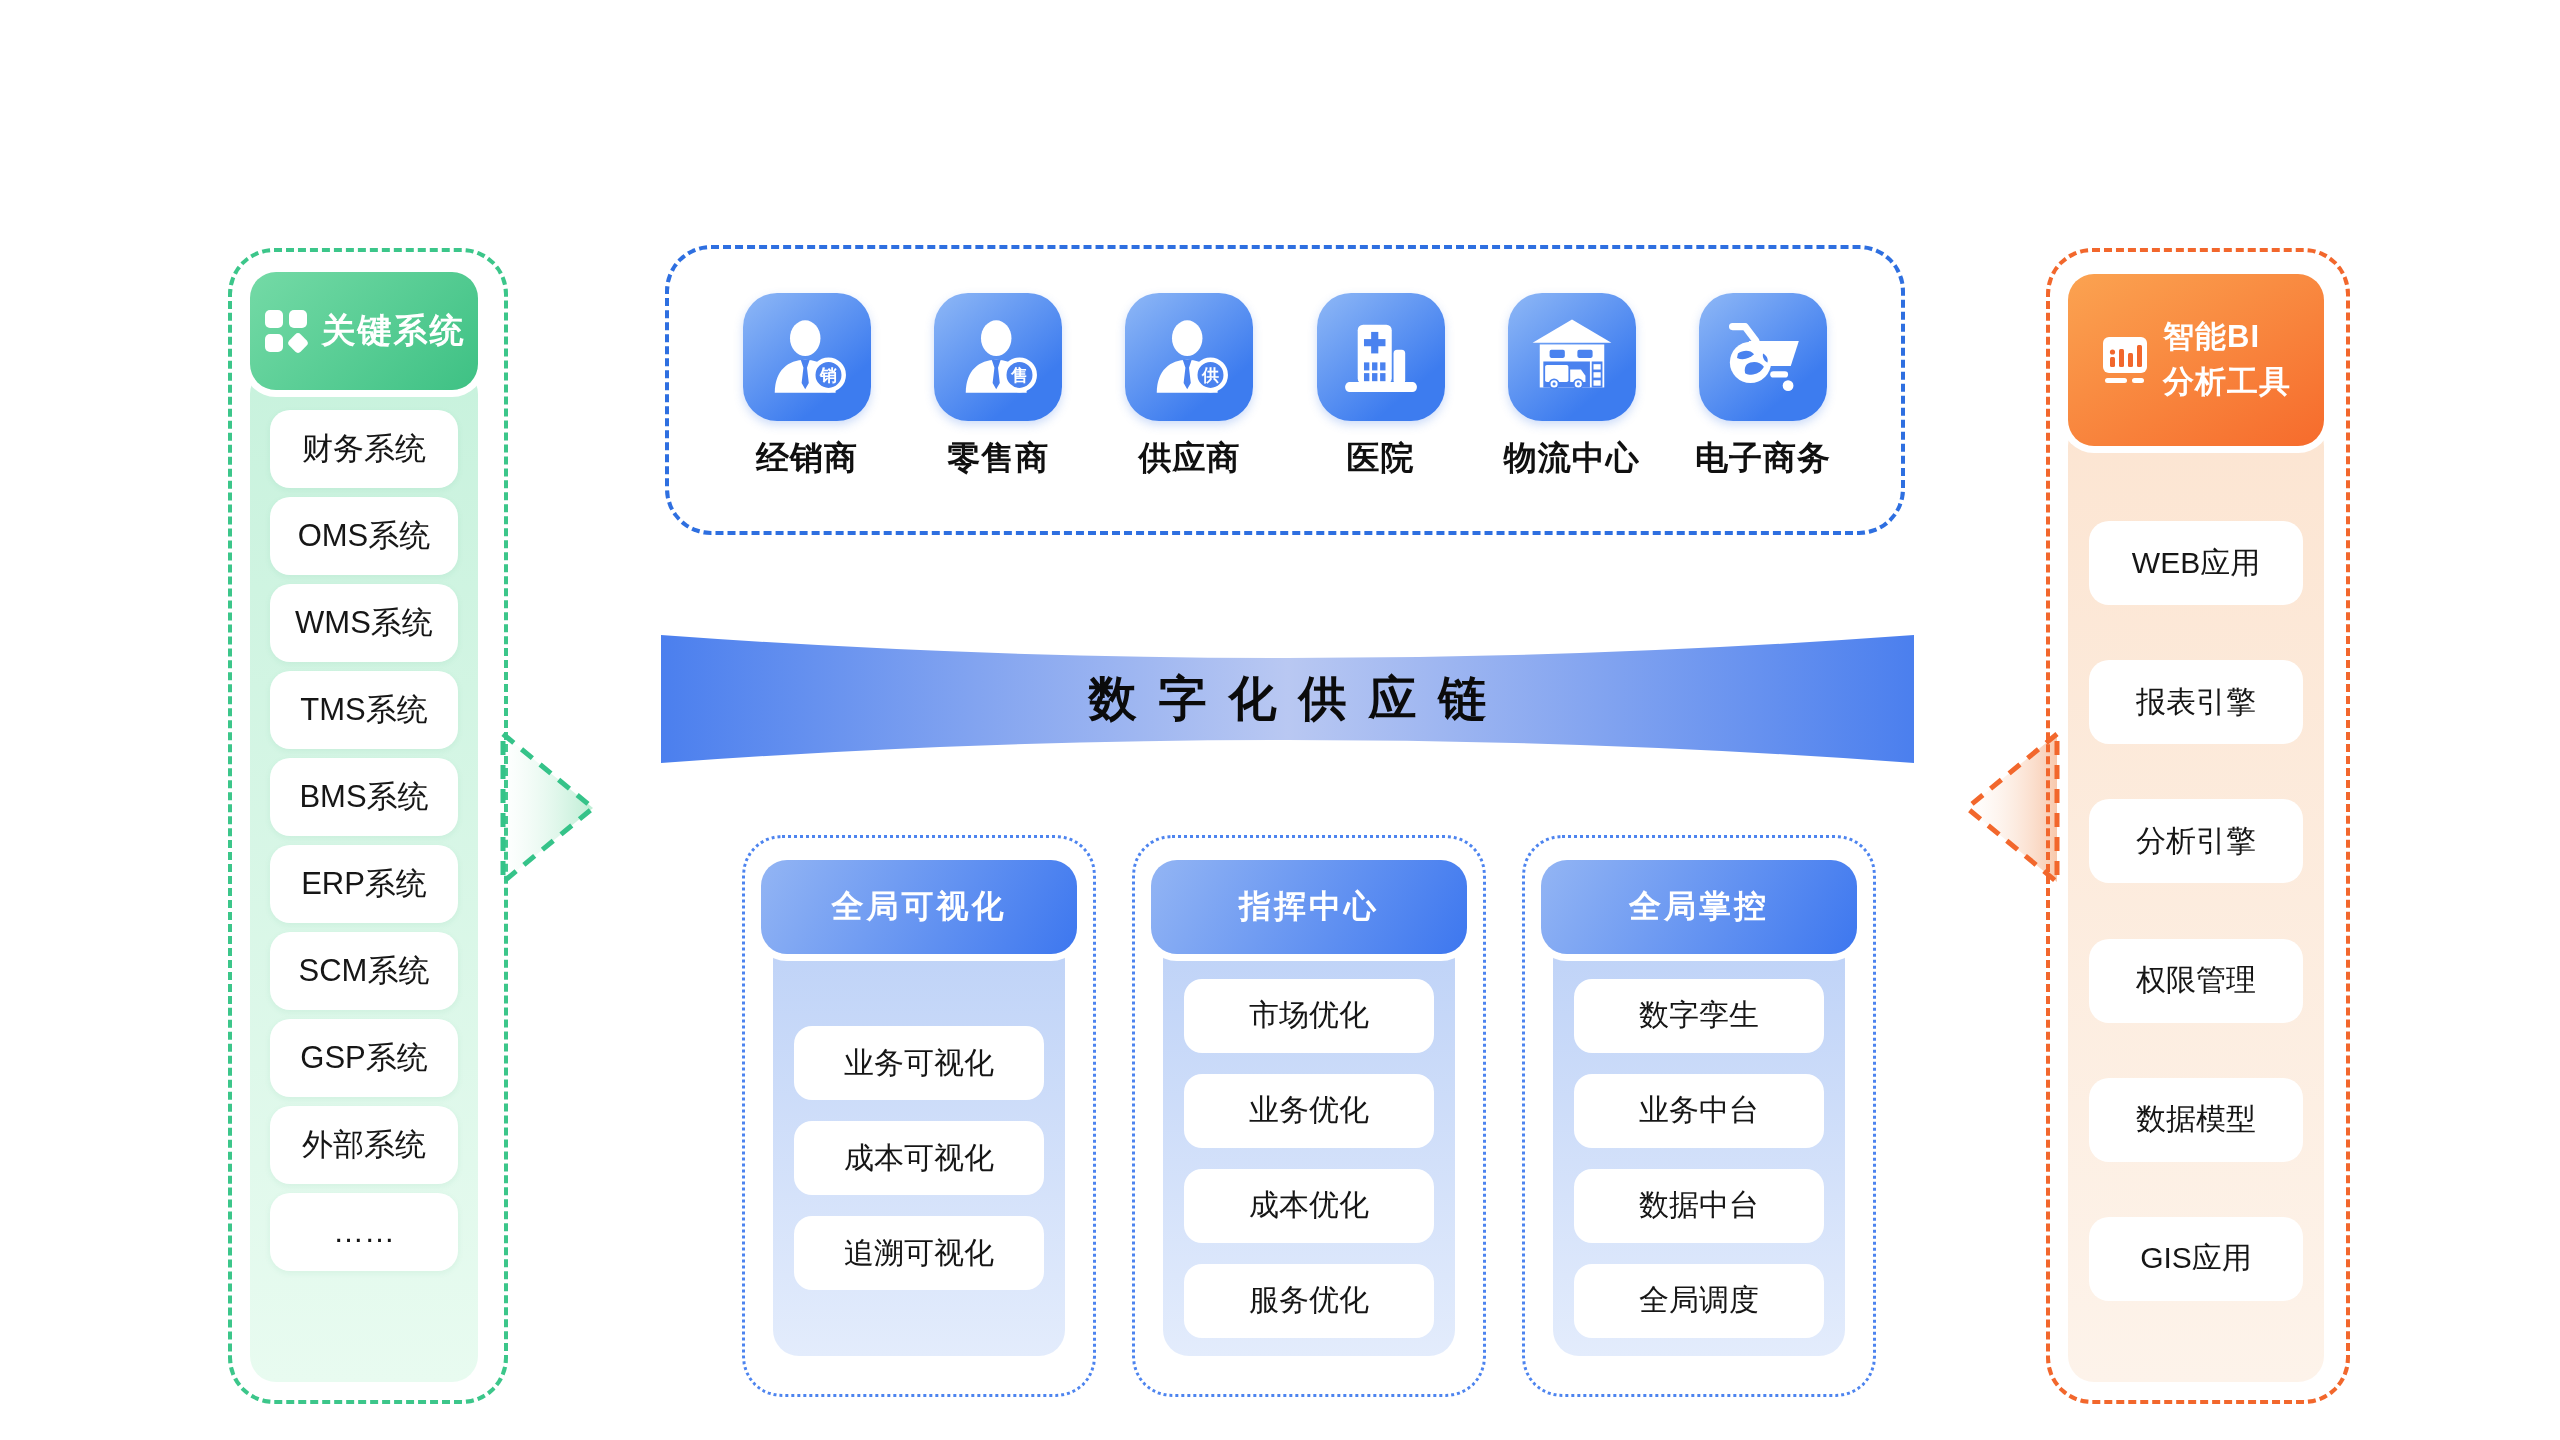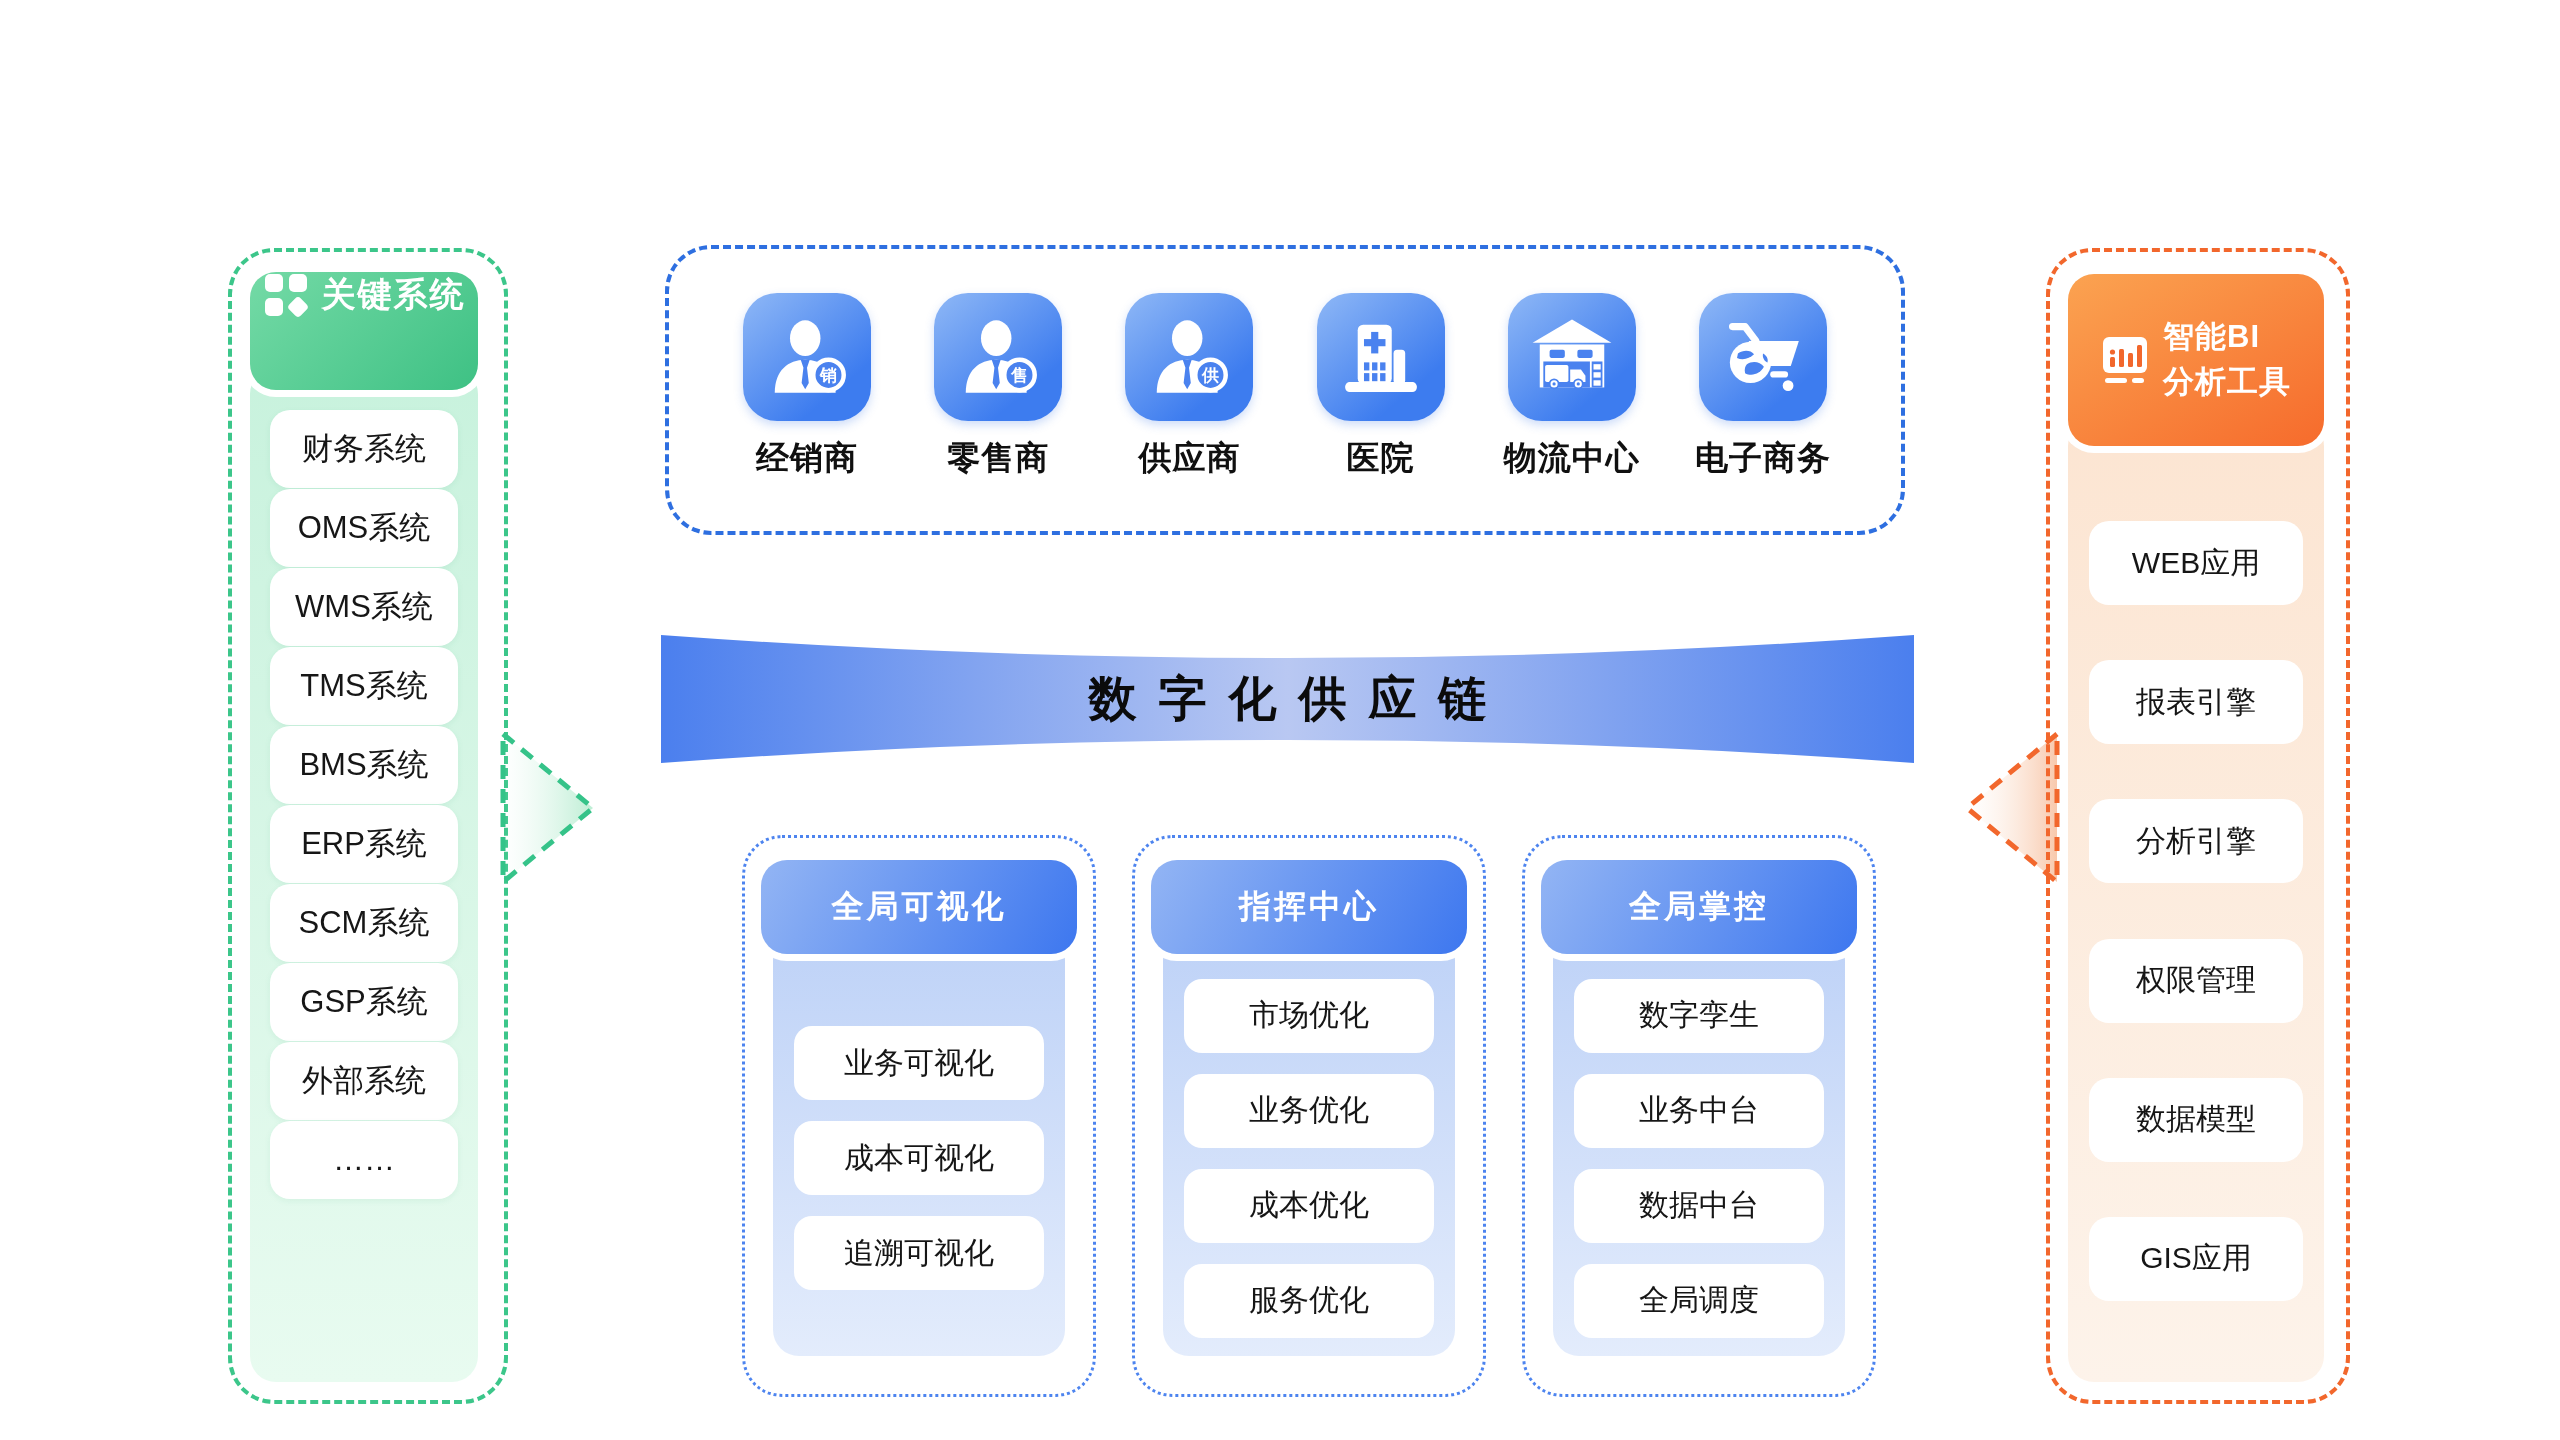--- a/index.html
+++ b/index.html
@@ -4,28 +4,28 @@
 <style>
   html,body{margin:0;padding:0;background:#ffffff;}
   .canvas{position:relative;width:2560px;height:1440px;background:#ffffff;overflow:hidden;
           font-family:"Liberation Sans",sans-serif;color:#1a1a1a;}
 
   
   .panel-green{position:absolute;left:228px;top:248px;width:272px;height:1148px;
                border:4px dashed #3cc68a;border-radius:46px;}
   .pg-header{position:absolute;left:18px;top:20px;width:228px;height:118px;border-radius:26px;
              background:linear-gradient(135deg,#74daa6,#3ec184);box-shadow:0 0 0 7px #fff;z-index:2;
-             display:flex;justify-content:center;gap:13px;}
+             display:flex;align-items:center;justify-content:center;gap:13px;}
   .pg-title{color:#fff;font-size:34px;font-weight:bold;letter-spacing:2px;}
   .pg-body{position:absolute;left:18px;top:116px;bottom:18px;width:228px;border-radius:26px;z-index:1;
            background:linear-gradient(180deg,#c8f2dd,#e8fbf0);
            display:flex;flex-direction:column;align-items:center;padding-top:42px;box-sizing:border-box;}
   .pg-item{width:188px;height:78px;background:#fff;border-radius:20px;flex:none;
            display:flex;align-items:center;justify-content:center;font-size:31px;color:#161616;
-           margin-bottom:1px;box-shadow:0 2px 6px rgba(40,150,100,.08);}
+           margin-bottom:9px;box-shadow:0 2px 6px rgba(40,150,100,.08);}
 
   
   .panel-top{position:absolute;left:665px;top:245px;width:1240px;height:290px;box-sizing:border-box;
              border:4px dashed #2e6fe0;border-radius:46px;
              display:flex;justify-content:space-between;align-items:flex-start;padding:44px 62px 0 62px;}
   .participant{width:152px;display:flex;flex-direction:column;align-items:center;flex:none;}
   .p-icon{width:128px;height:128px;border-radius:34px;
           background:linear-gradient(140deg,#8fb8f6 0%,#3d7cef 75%);
           display:flex;align-items:center;justify-content:center;box-shadow:0 4px 10px rgba(60,120,230,.25);}
   .p-label{margin-top:15px;font-size:33px;font-weight:bold;color:#101010;letter-spacing:1px;}

